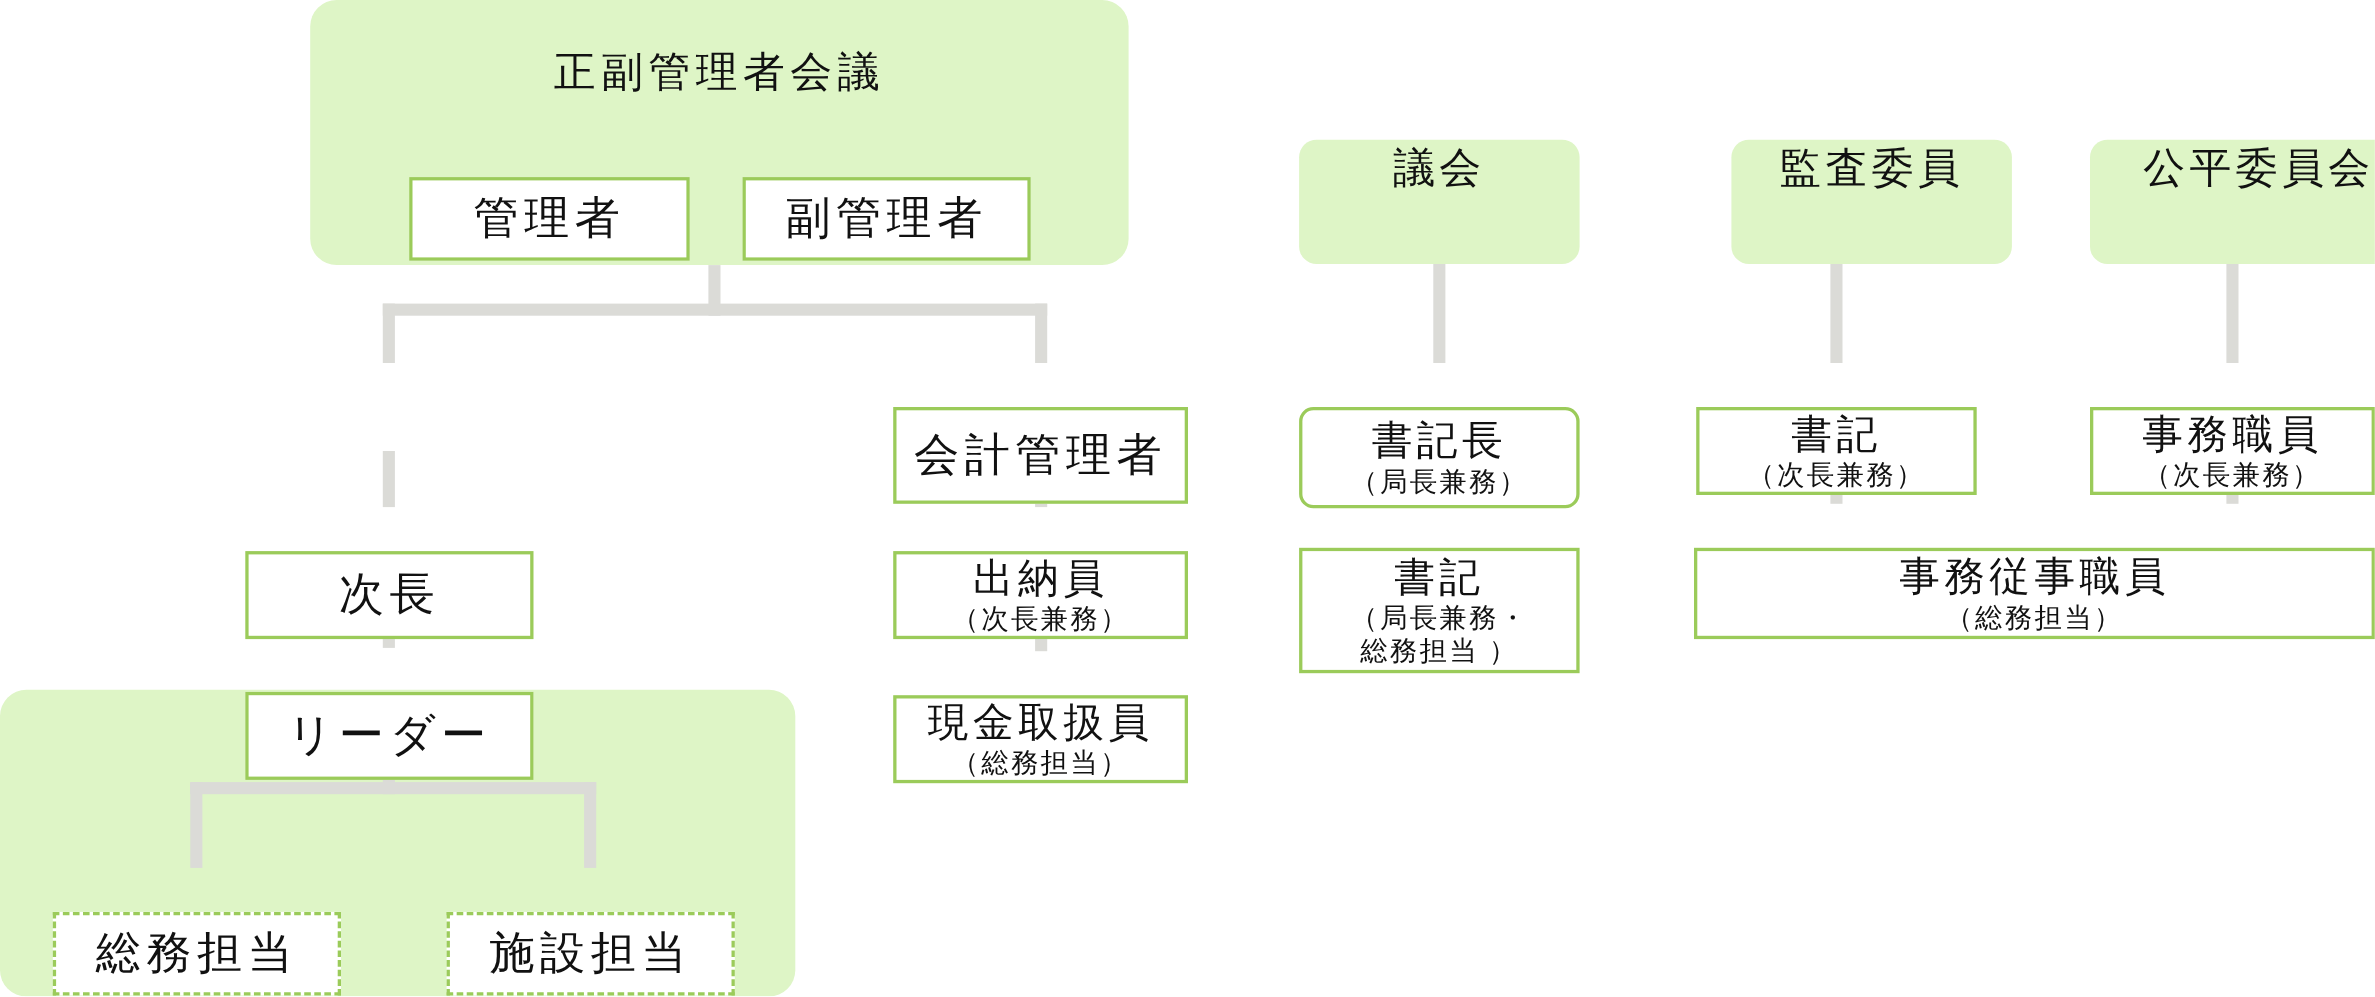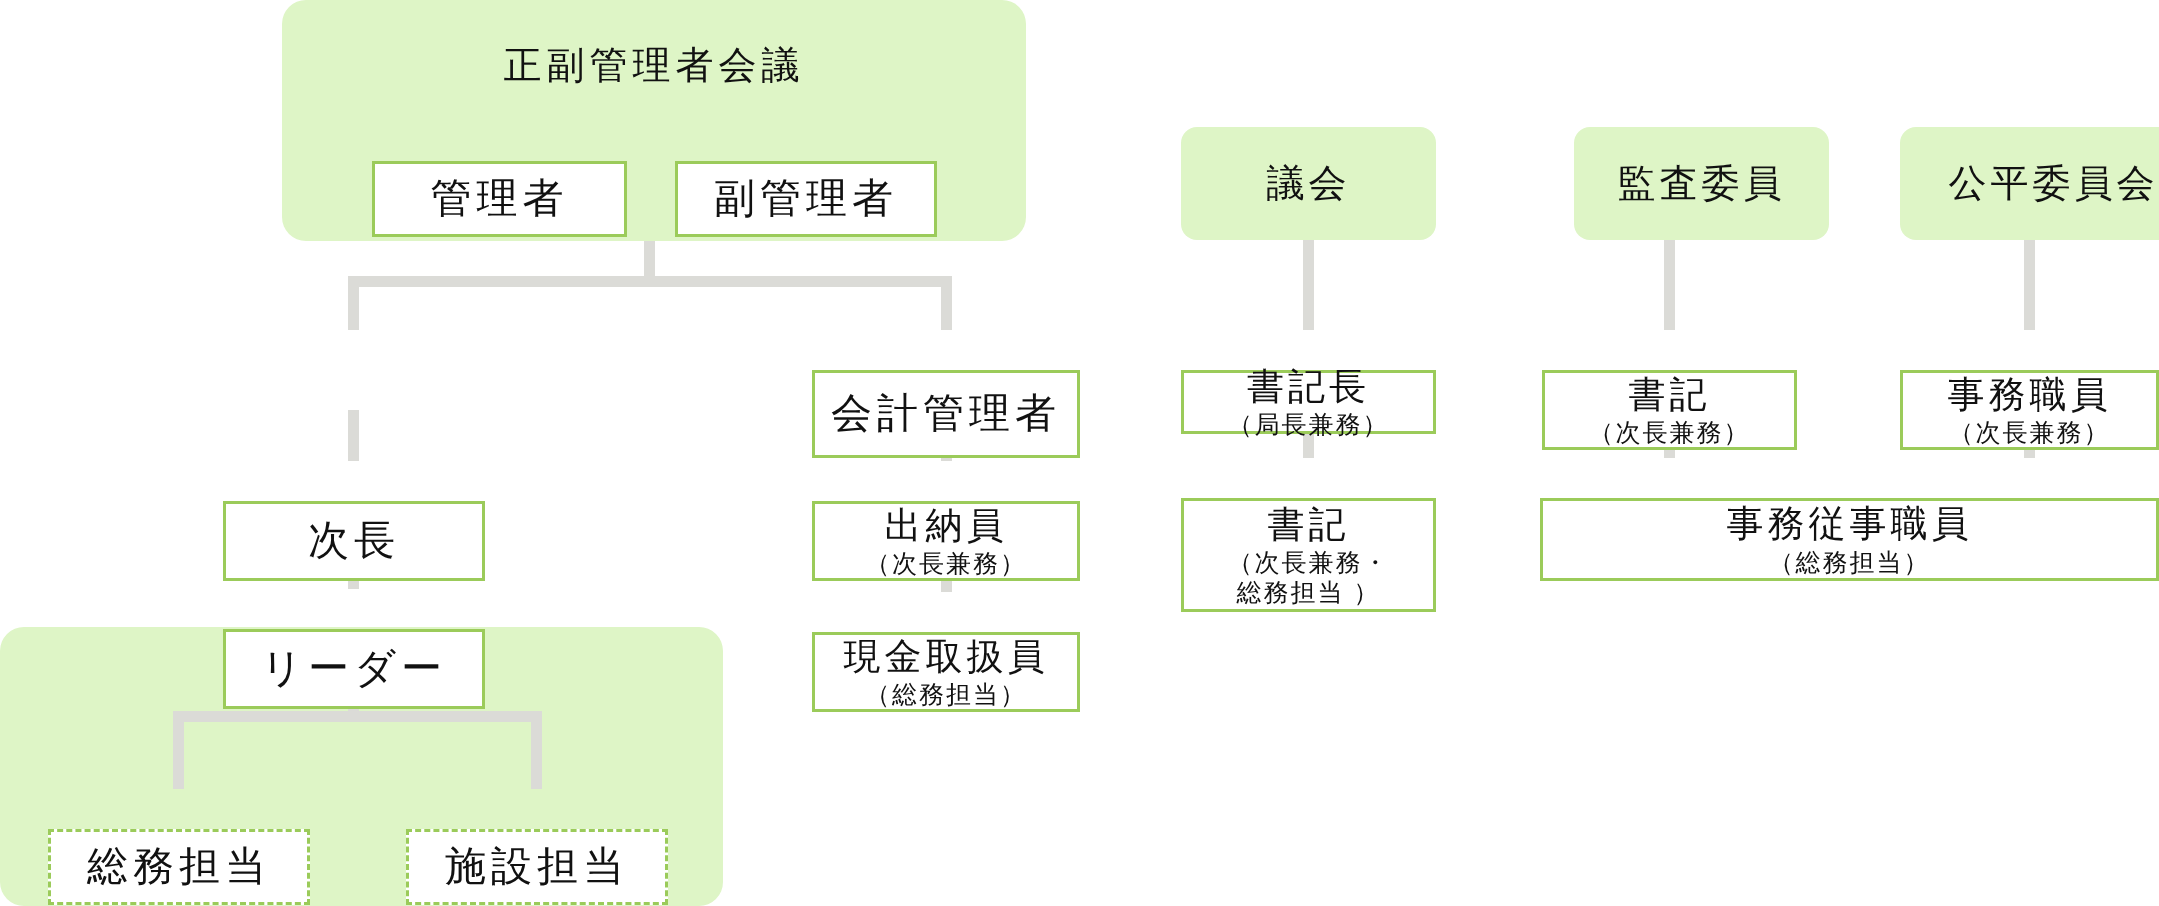--- a/index.html
+++ b/index.html
@@ -37,21 +37,20 @@
     text-align:center;
     z-index:2;
     margin-top:40px;
   }
   .node.dashed { border-style:dashed; }
   .header-box {
     position:absolute;
     background:var(--panel-green,#def5c6);
     border-radius:16px;
     display:flex;
-    align-items:center;
     justify-content:center;
     font-size:38px;
     letter-spacing:4px;
     z-index:2;
   }
   .panel-title {
     position:absolute;
     text-align:center;
     font-size:38px;
     letter-spacing:5px;
@@ -117,27 +116,27 @@
     <div class="nsub">（次長兼務）</div>
   </div>
   <div class="node" style="left:812px; top:592px; width:268px; height:80px;">
     <div class="nlabel">現金取扱員</div>
     <div class="nsub">（総務担当）</div>
   </div>
 
   <div class="header-box" style="left:1181px; top:127px; width:255px; height:113px;">
     <span>議会</span>
   </div>
-  <div class="node" style="left:1181px; top:330px; width:255px; height:64px;">
+  <div class="node" style="left:1181px; top:330px; width:255px; height:92px;border-radius:13px;">
     <div class="nlabel">書記長</div>
     <div class="nsub">（局長兼務）</div>
   </div>
   <div class="node" style="left:1181px; top:458px; width:255px; height:114px;">
     <div class="nlabel">書記</div>
-    <div class="nsub">（次長兼務・</div>
+    <div class="nsub">（局長兼務・</div>
     <div class="nsub">総務担当 ）</div>
   </div>
 
   <div class="header-box" style="left:1542px; top:127px; width:255px; height:113px;margin-left:32px;">
     <span>監査委員</span>
   </div>
   <div class="node" style="left:1542px; top:330px; width:255px; height:80px;">
     <div class="nlabel">書記</div>
     <div class="nsub">（次長兼務）</div>
   </div>

